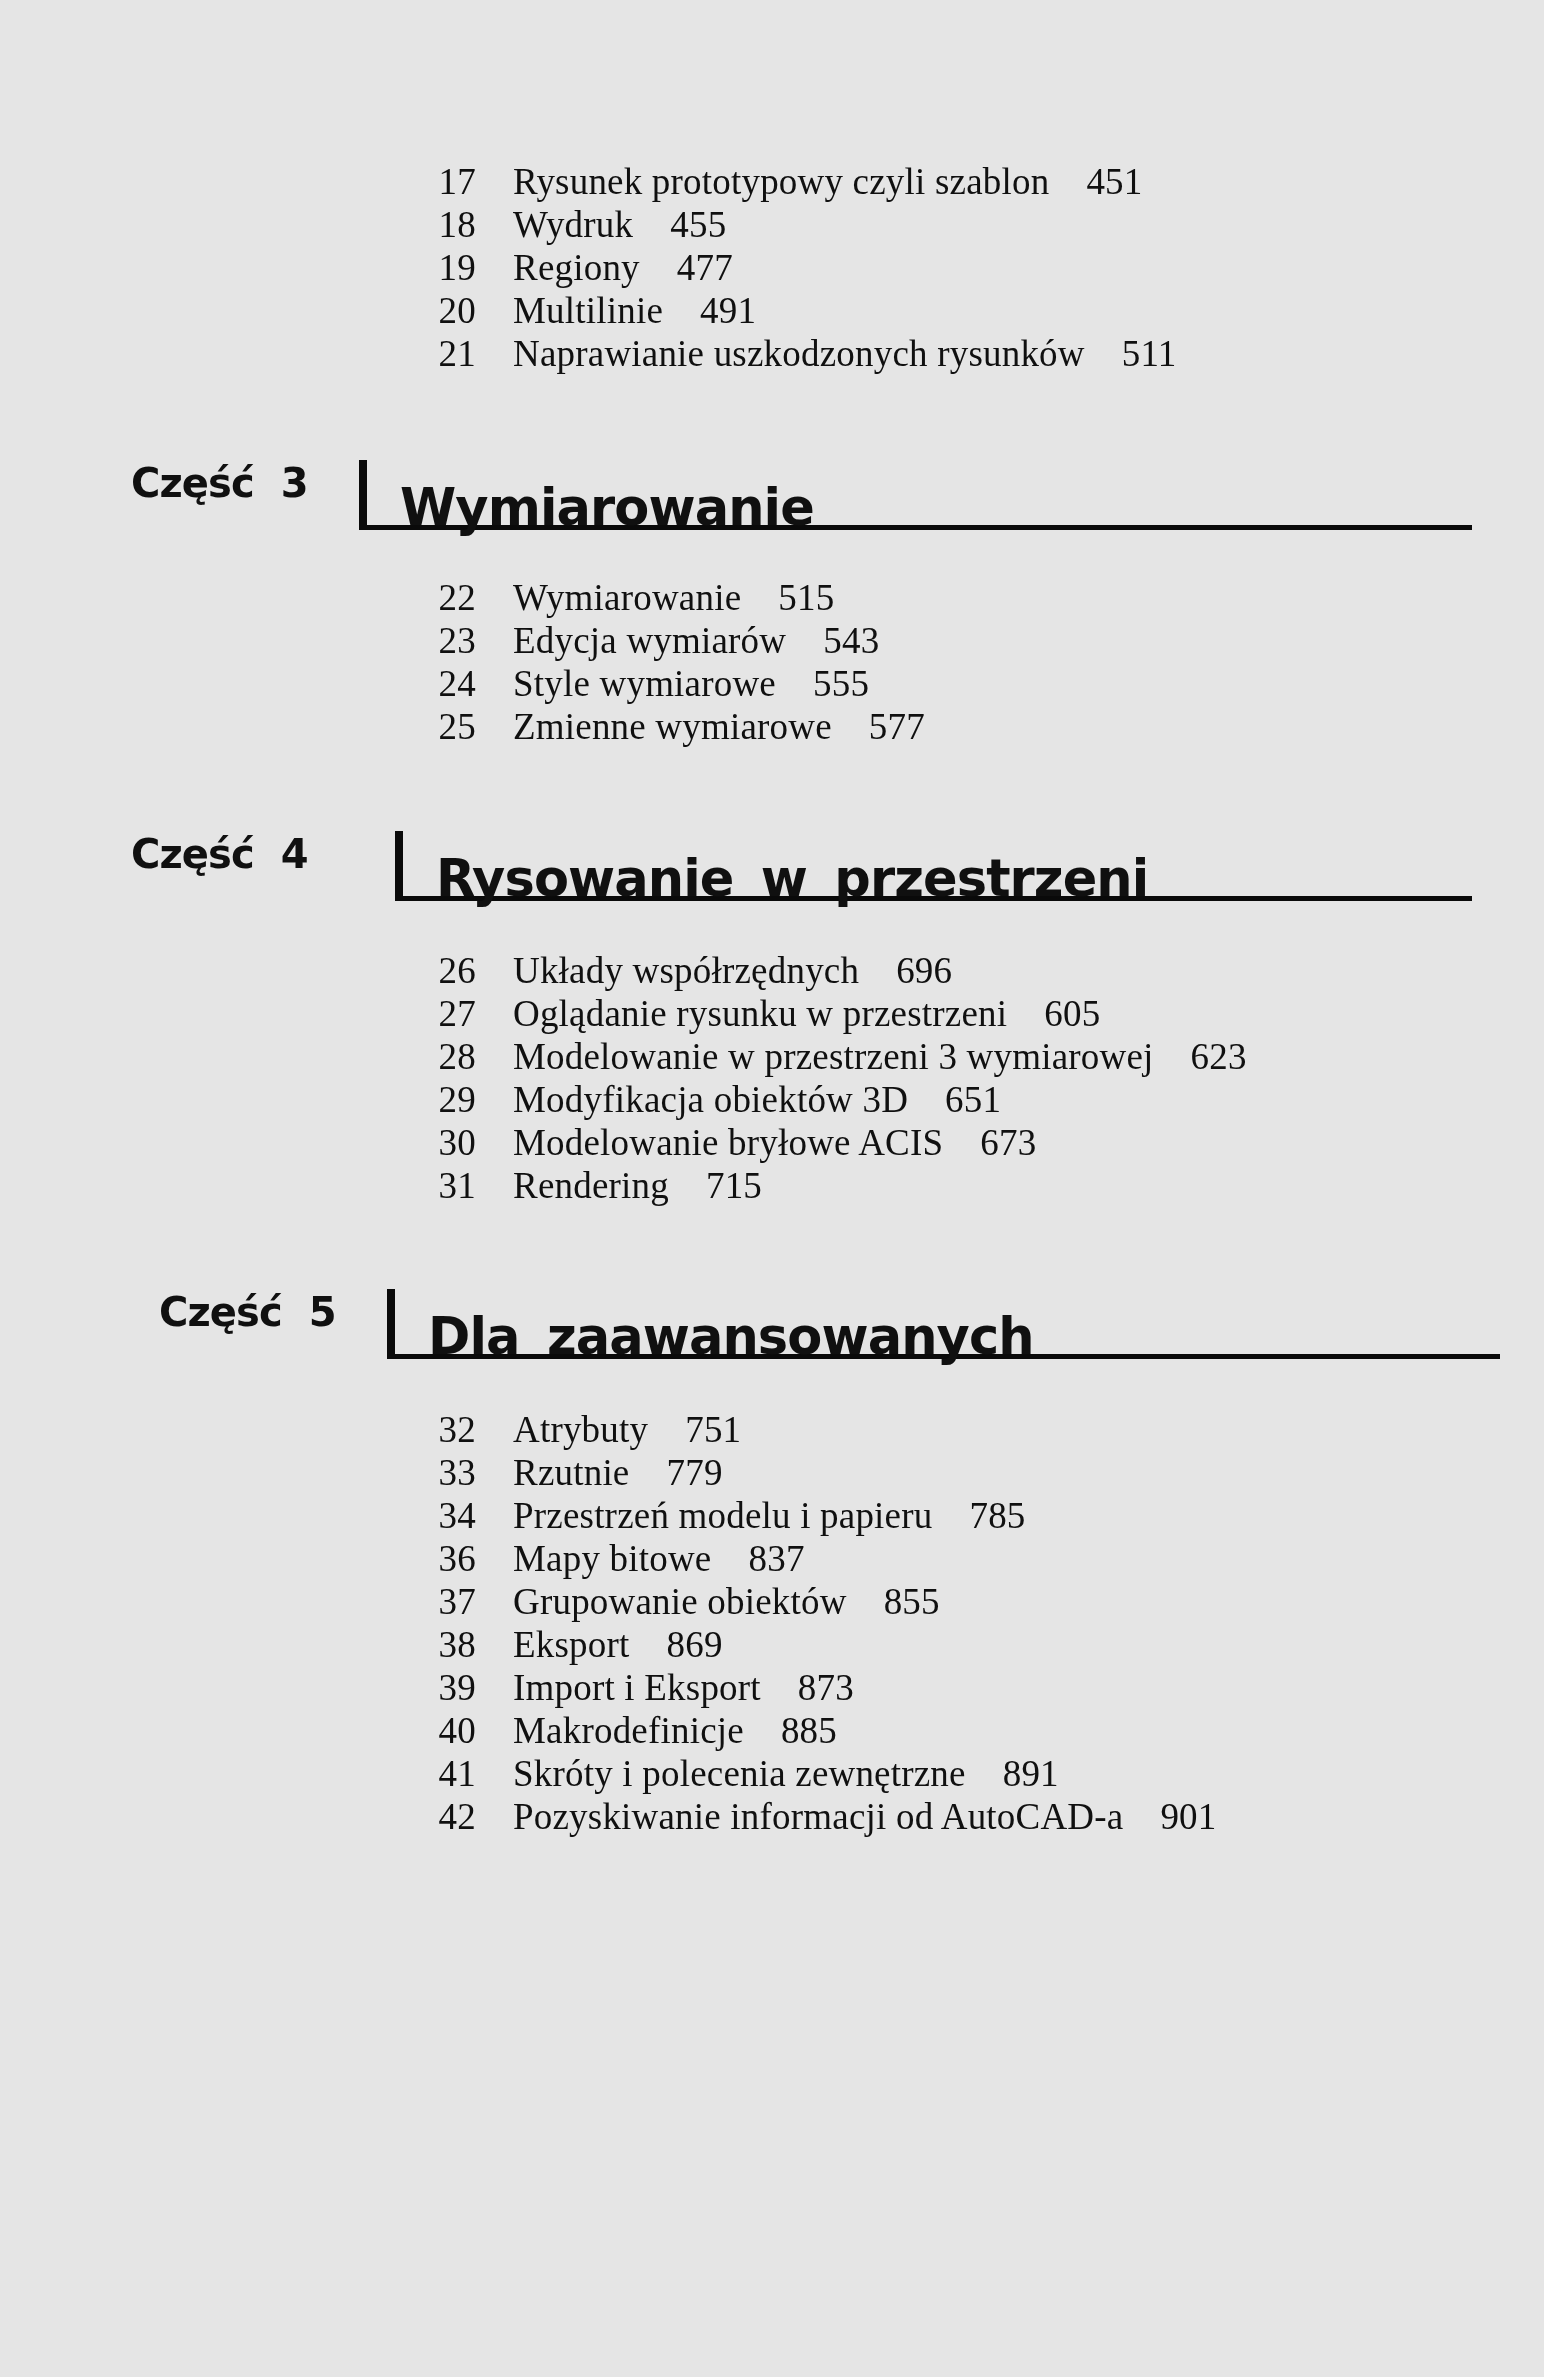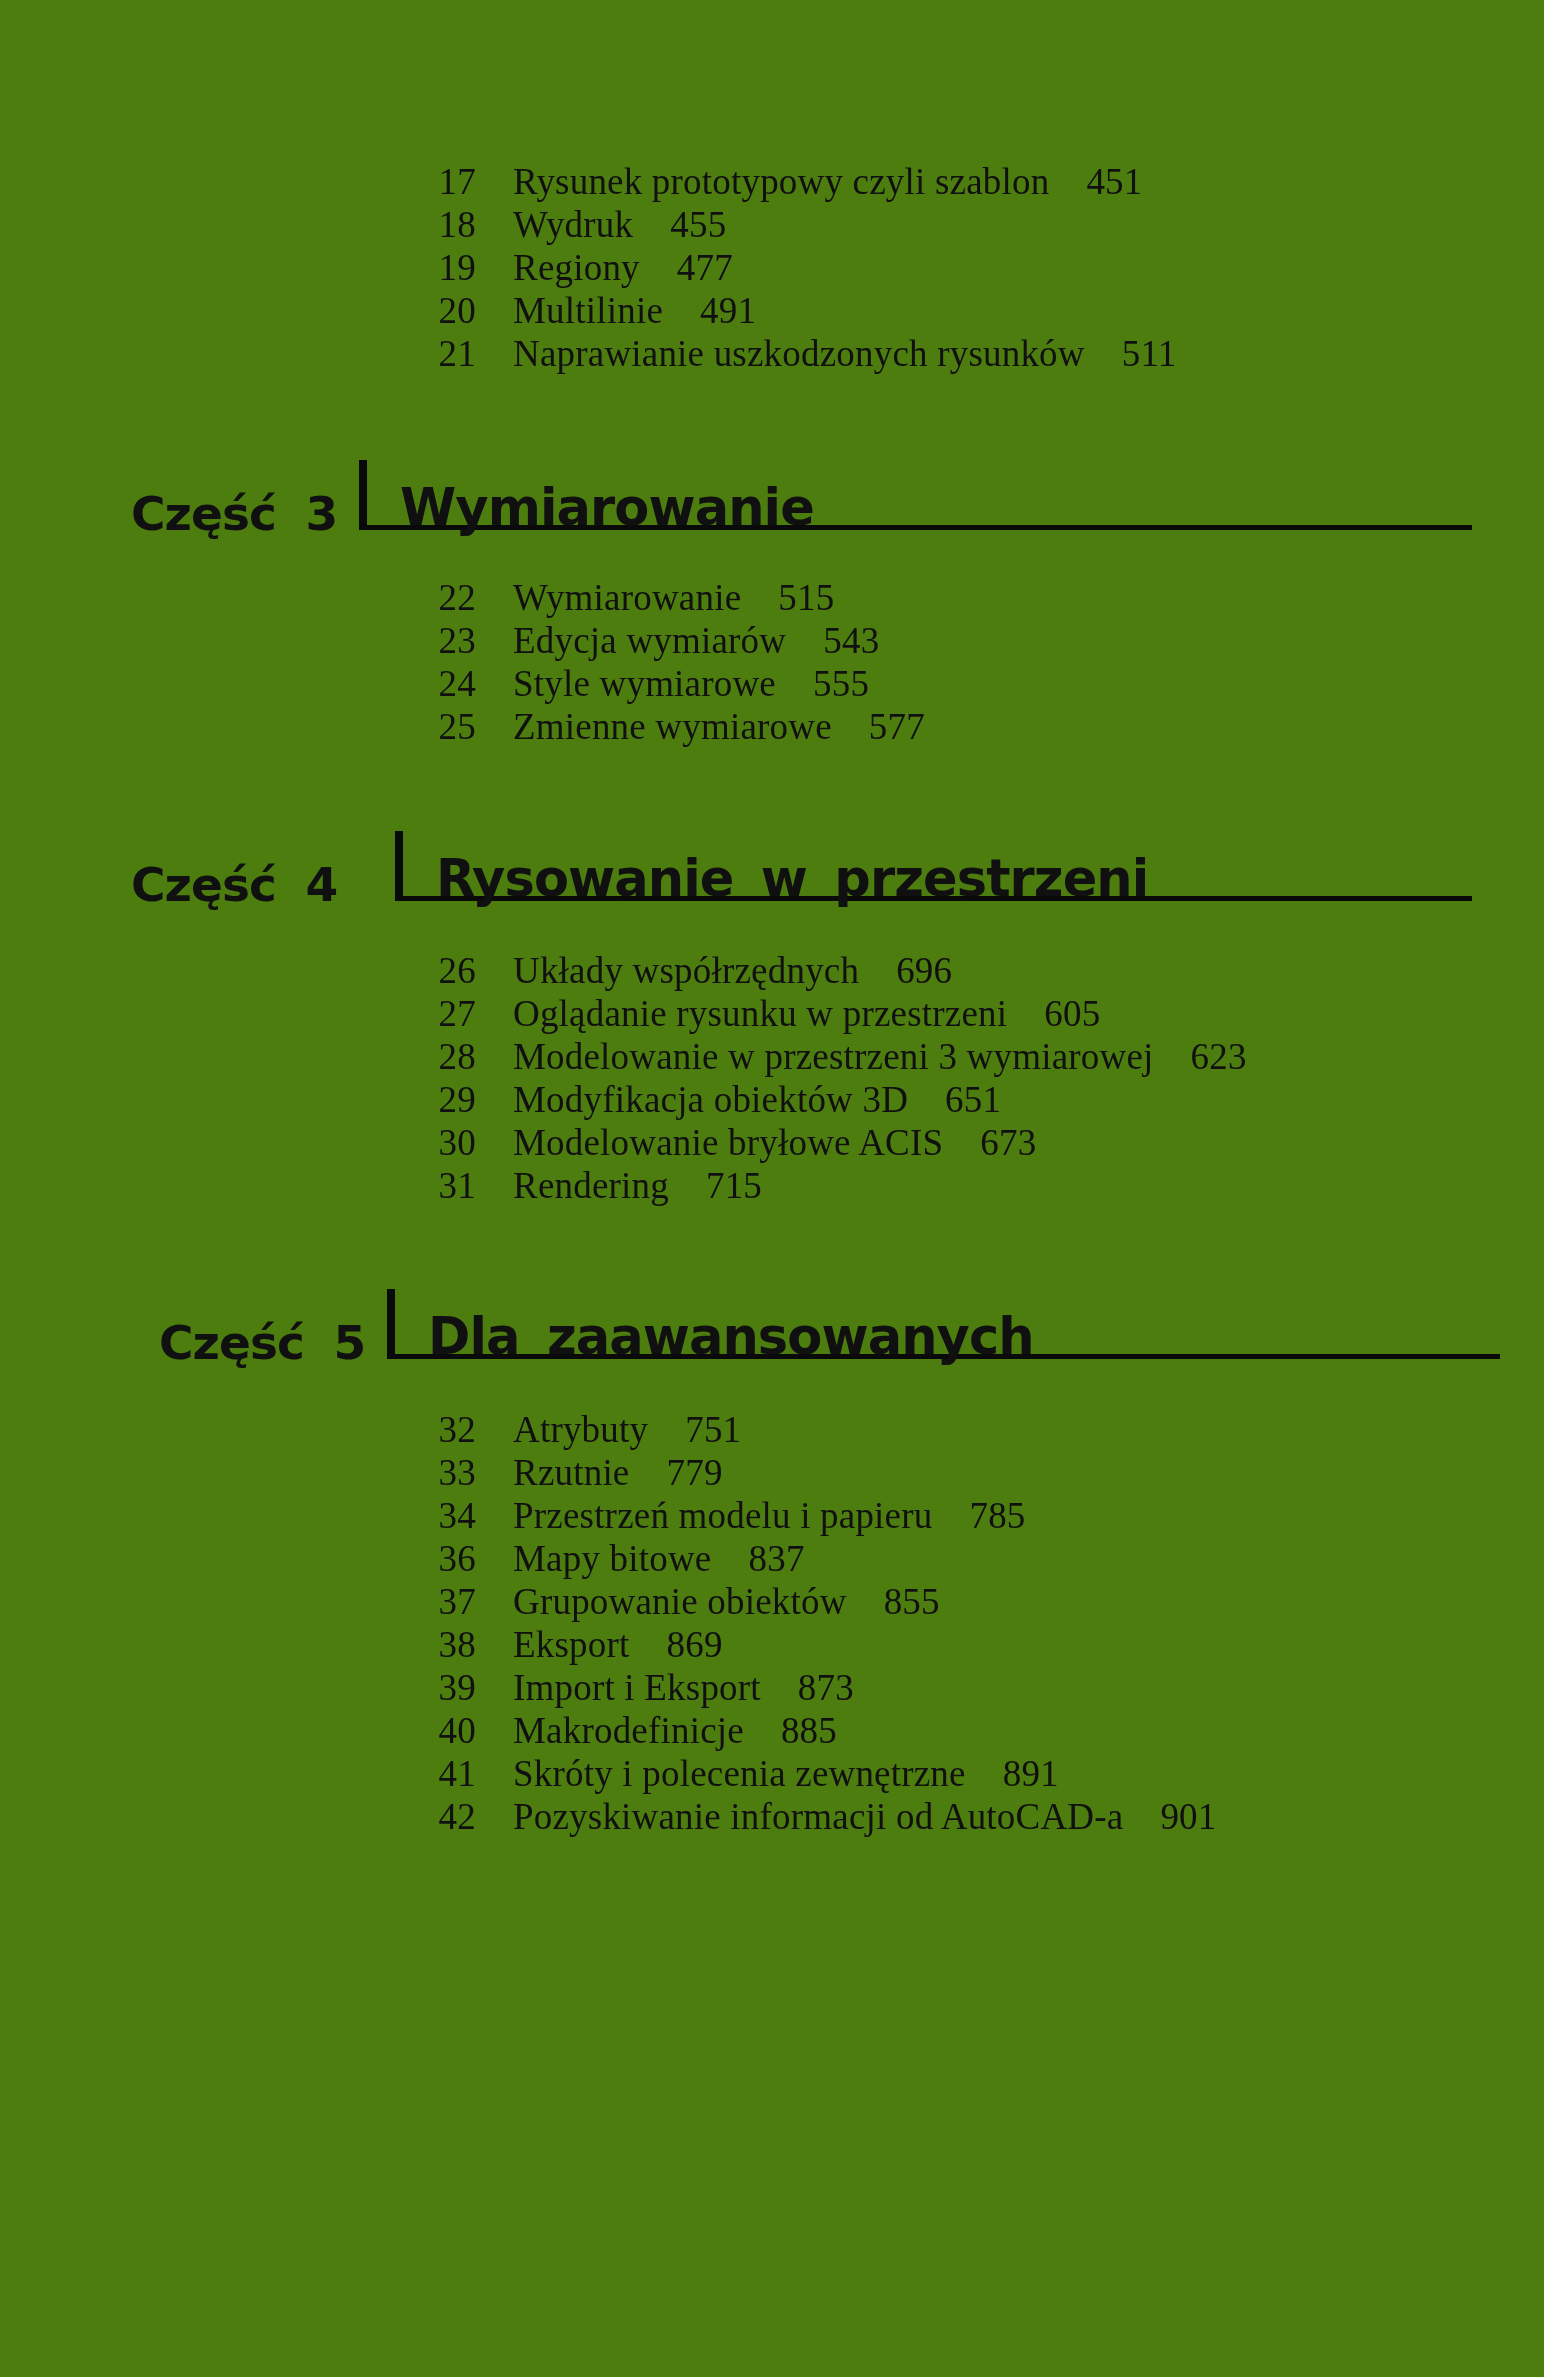--- a/index.html
+++ b/index.html
@@ -11,21 +11,21 @@
     width: 1544px;
     height: 2377px;
     position: relative;
     font-family: "Liberation Serif", serif;
     color: #101010;
     overflow: hidden;
   }
   .page {
     position: absolute;
     inset: 0;
-    background: #4d7c0f;
+    background: #e5e5e5;
     text-decoration: underline;
   }
 
   
   .toc-list {
     position: absolute;
     left: 432px;
     width: 963px;
   }
   .toc-row {
@@ -57,22 +57,22 @@
     width: 1341px;
     height: 70px;
     display: flex;
     align-items: stretch;
     font-family: "DejaVu Sans", sans-serif;
     font-weight: bold;
   }
   .part-label {
     flex: 0 0 228px;
     display: flex;
-    align-items: flex-end;
-    font-size: 47px;
+    align-items: flex-start;
+    font-size: 40px;
     letter-spacing: -0.9px;
     word-spacing: 14px;
     white-space: nowrap;
   }
   .part-label span {
     margin-bottom: -10.5px;
   }
   .part-rule-box {
     flex: 1 1 auto;
     border-left: 8.8px solid #0a0a0a;

